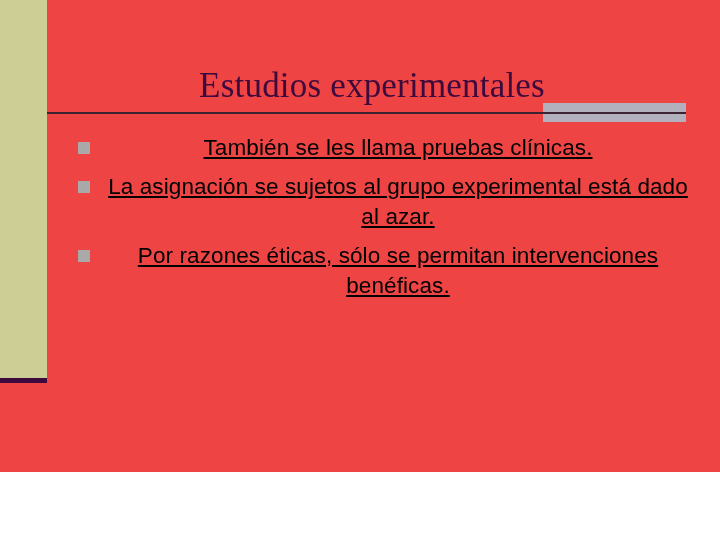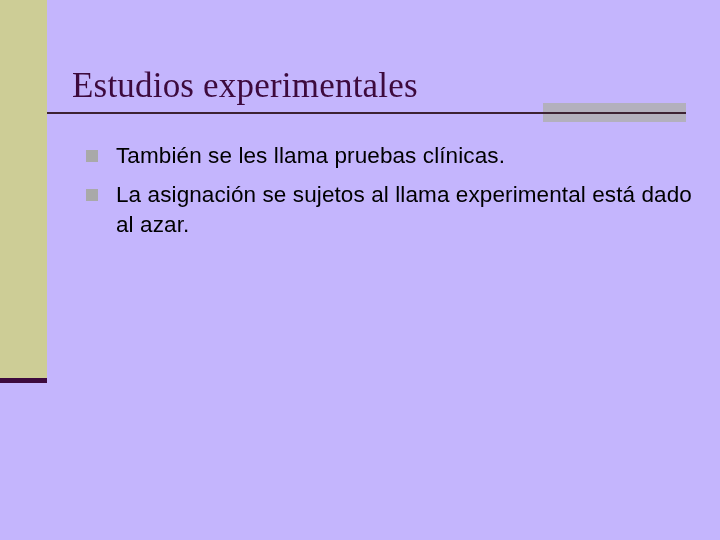--- a/index.html
+++ b/index.html
@@ -4,24 +4,25 @@
 <title>Estudios experimentales</title>
 <style>
   html, body {
     margin: 0;
     padding: 0;
     background: #ffffff;
   }
   #slide {
     position: relative;
     width: 720px;
-    height: 540px;
+    height: 472px;
     overflow: hidden;
-    background: #c4b5fd;
+    background: #ef4444;
     font-family: "Liberation Sans", sans-serif;
+    text-align: center;
   }
 
   
   #sidebar-band {
     position: absolute;
     left: 0;
     top: 0;
     width: 47px;
     height: 378px;
     background: #cdcd96;
@@ -69,23 +70,24 @@
     background: #b3b0bd;
     z-index: 2;
   }
 
   
   #body-list {
     position: absolute;
     left: 78px;
     top: 133px;
     width: 610px;
-    margin: 8px;
+    margin: 0;
     padding: 0;
     list-style: none;
+    text-decoration: underline;
   }
   .bullet-item {
     position: relative;
     padding-left: 30px;
     margin: 0 0 9px 0;
     font-size: 22.5px;
     line-height: 30px;
     color: #000000;
     letter-spacing: 0.1px;
   }
@@ -115,17 +117,21 @@
 
   <h1 id="slide-title">Estudios experimentales</h1>
 
   <ul id="body-list">
     <li class="bullet-item">
       <span class="bullet-marker"></span>
       <span class="bullet-text">También se les llama pruebas clínicas.</span>
     </li>
     <li class="bullet-item">
       <span class="bullet-marker"></span>
-      <span class="bullet-text">La asignación se sujetos al llama experimental está dado al azar.</span>
+      <span class="bullet-text">La asignación se sujetos al grupo experimental está dado al azar.</span>
+    </li>
+    <li class="bullet-item">
+      <span class="bullet-marker"></span>
+      <span class="bullet-text">Por razones éticas, sólo se permitan intervenciones benéficas.</span>
     </li>
   </ul>
 
 </div>
 
 </body></html>

